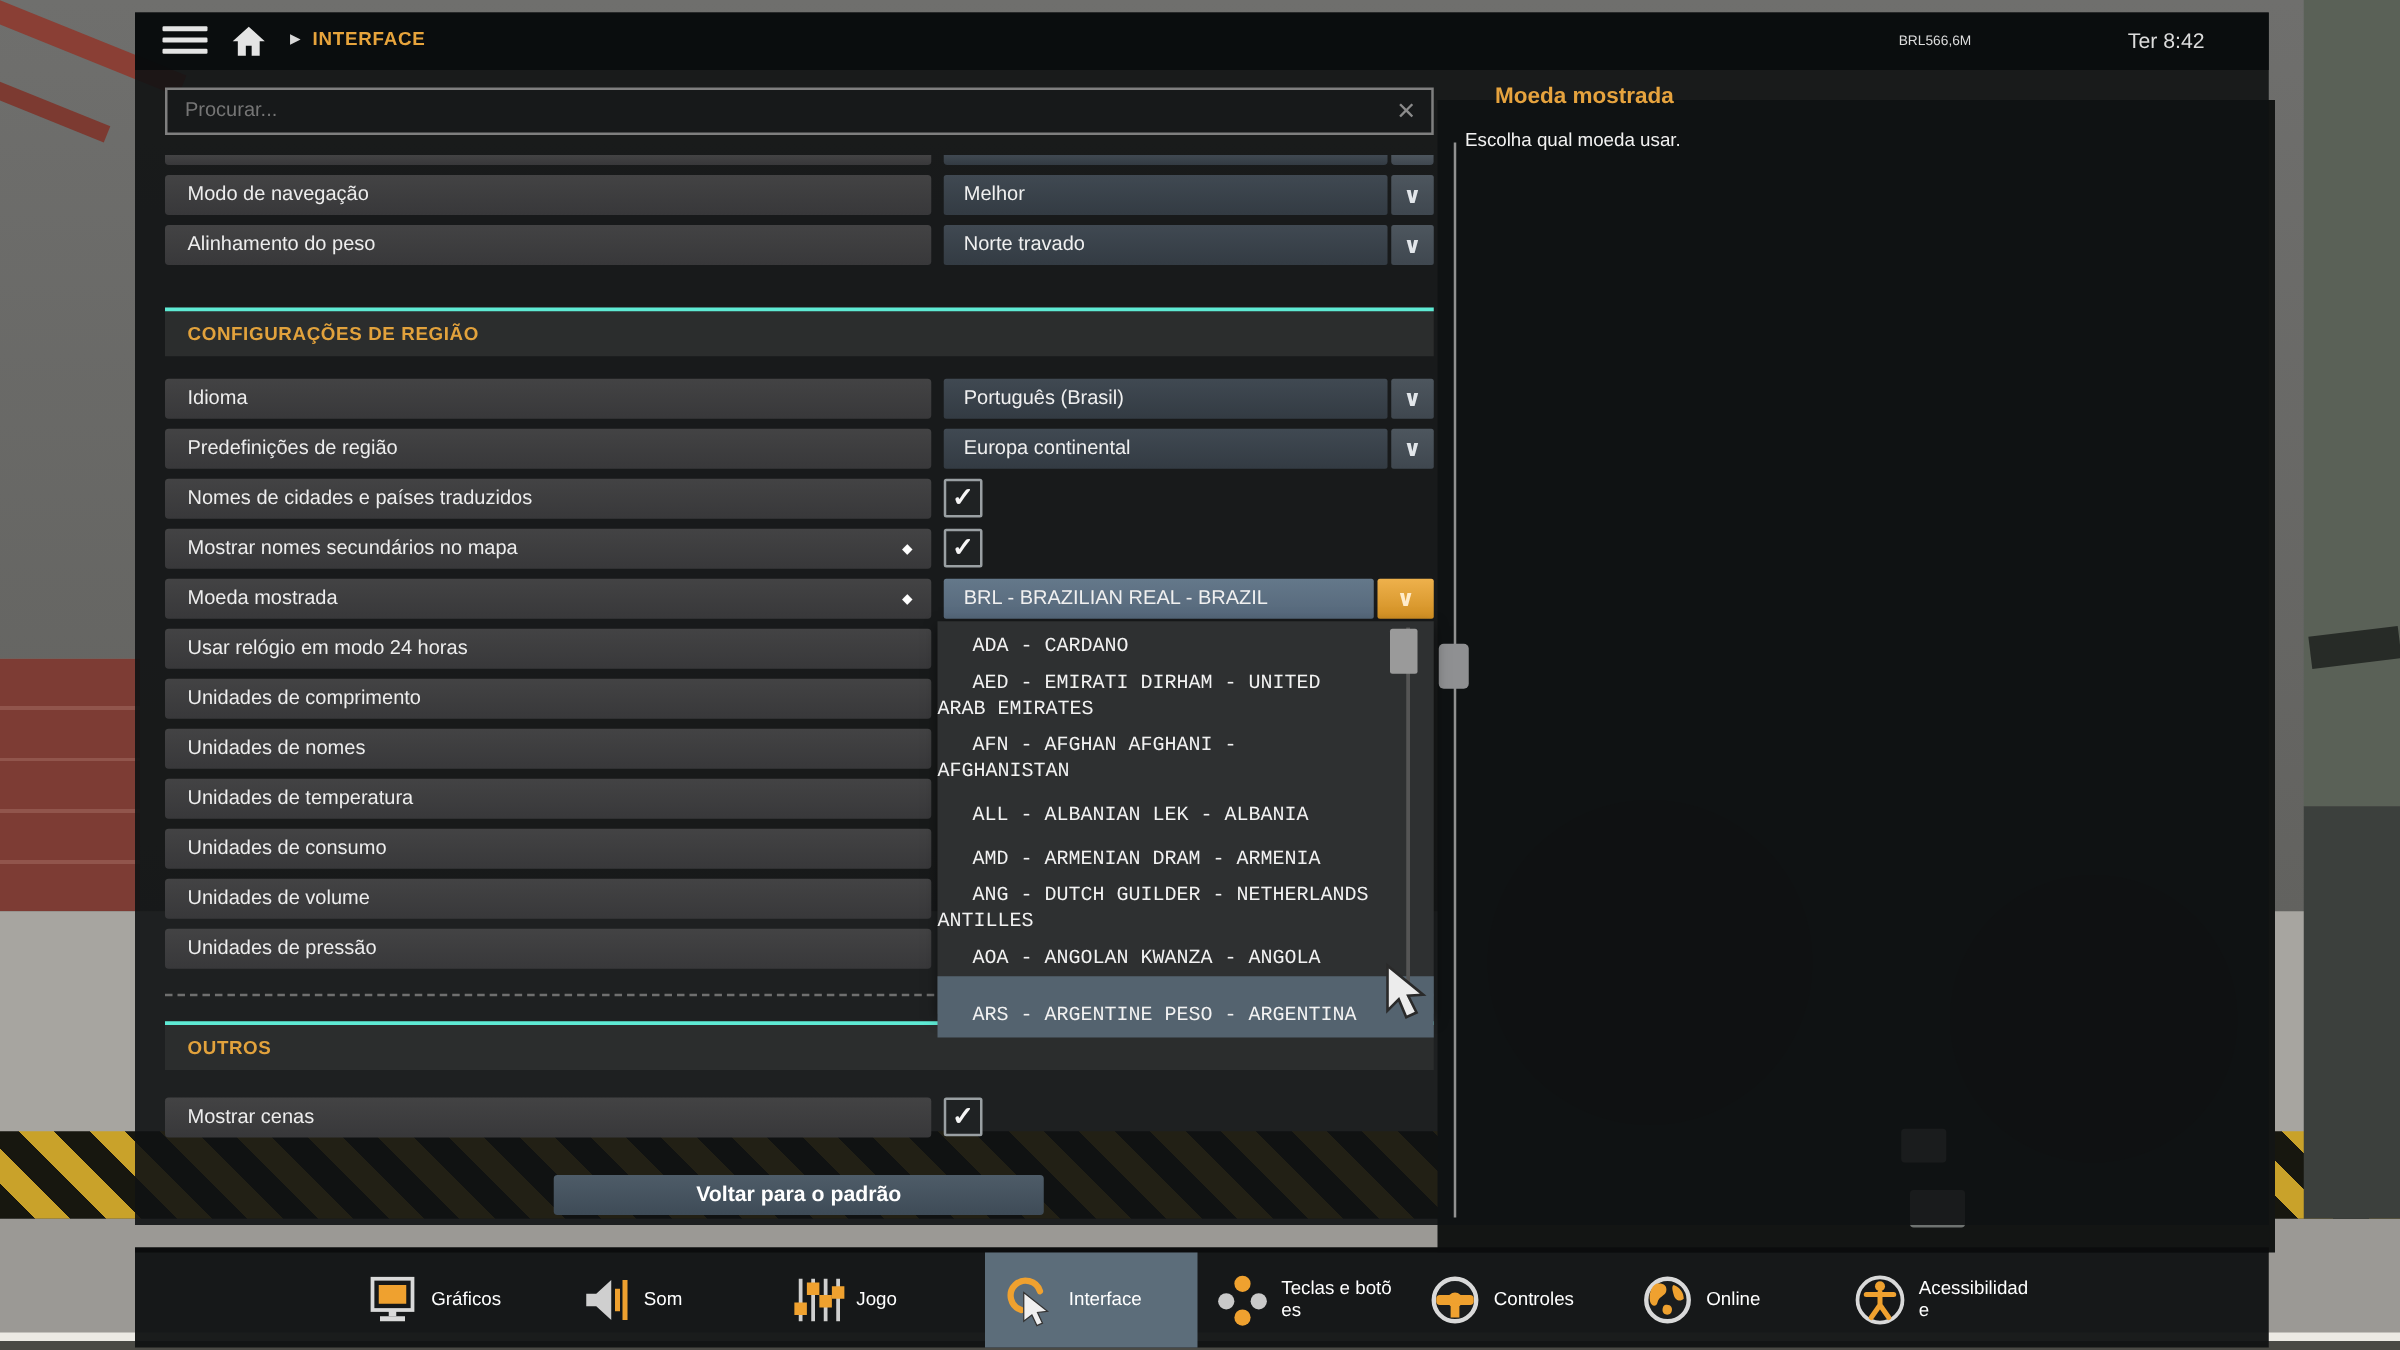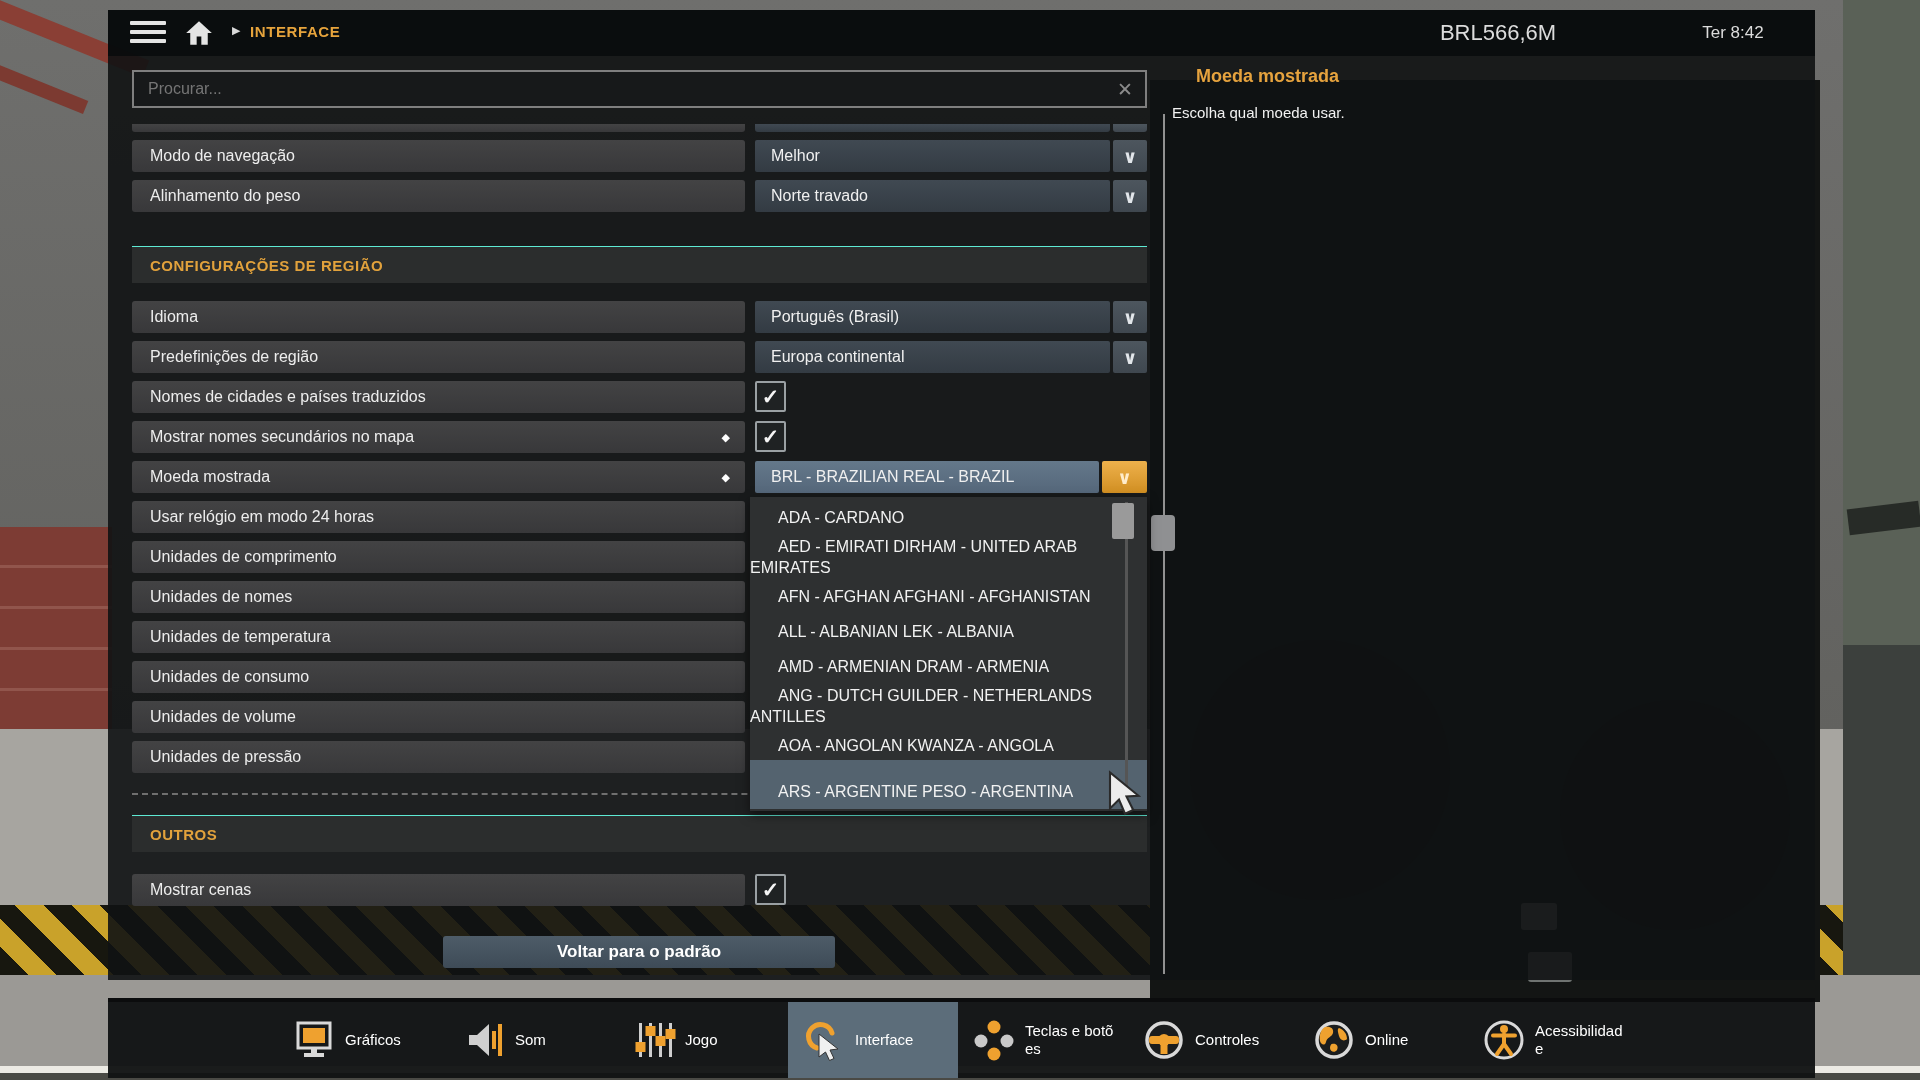--- a/index.html
+++ b/index.html
@@ -30,22 +30,22 @@
   
   #panel{position:absolute;left:108px;top:10px;width:1707px;height:970px;
          background:rgba(16,18,19,0.90);}
   #topbar{position:absolute;left:0;top:0;width:1707px;height:46px;background:rgba(10,12,13,0.93);}
   .burger{position:absolute;left:22px;top:11px;width:36px;height:24px;cursor:pointer;}
   .burger div{height:4px;background:#e4e4e4;border-radius:1px;margin-bottom:5px;}
   .home{position:absolute;left:76px;top:9px;width:30px;height:28px;}
   .crumb-arrow{position:absolute;left:124px;top:14px;color:#d9d9d9;font-size:11px;}
   .crumb{position:absolute;left:142px;top:13px;color:#e7a43c;font-weight:bold;
          font-size:15px;letter-spacing:.6px;}
-  .money{position:absolute;left:1320px;top:0;width:140px;line-height:46px;text-align:center;
-         color:#dcdcdc;font-size:22px;}
+  .money{position:absolute;left:1370px;top:0;width:140px;line-height:46px;text-align:center;
+         color:#dcdcdc;font-size:11px;}
   .time{position:absolute;left:1570px;top:0;width:110px;line-height:46px;text-align:center;
         color:#dcdcdc;font-size:17px;}
   
   .search{position:absolute;left:24px;top:60px;width:1015px;height:38px;box-sizing:border-box;
           background:rgba(23,25,26,0.95);border:2px solid #7f7f7f;display:flex;align-items:center;}
   .search input{flex:1;background:transparent;border:none;outline:none;color:#cscscs;
           color:#c9c9c9;font-size:16px;padding-left:14px;font-family:inherit;}
   .search .clear{width:40px;text-align:center;color:#8b8b8b;font-size:19px;cursor:pointer;}
   
   #content{position:absolute;left:24px;top:114px;width:1015px;display:flex;flex-direction:column;gap:8px;}
@@ -59,35 +59,35 @@
   .value-box{flex:1;background:linear-gradient(#404952,#333b43);border-radius:2px;
         display:flex;align-items:center;padding-left:16px;color:#f0f0f0;font-size:16px;}
   .chev-box{width:34px;background:linear-gradient(#4d565e,#3f474f);border-radius:2px;
         display:flex;align-items:center;justify-content:center;color:#e2e6ea;
         font-size:18px;font-weight:bold;font-family:"DejaVu Sans",sans-serif;cursor:pointer;}
   .row.selected .value-box{background:linear-gradient(#64788a,#55677a);}
   .row.selected .chev-box{width:45px;background:linear-gradient(#eeb14c,#d18f22);color:#ffeccb;}
   .checkbox{width:31px;height:31px;box-sizing:border-box;background:#1f2223;
         border:2px solid #9aa0a3;border-radius:2px;display:flex;align-items:center;
         justify-content:center;color:#f5f5f5;font-size:21px;font-weight:bold;cursor:pointer;}
-  .section-header{height:36px;background:#2b2d2d;border-top:1px solid #5eead4;
+  .section-header{height:36px;background:#2b2d2d;border-top:3px solid #5eead4;
         display:flex;align-items:center;padding-left:18px;color:#e2a23c;
         font-size:15px;font-weight:bold;letter-spacing:.5px;}
   .sh-region{margin-top:26px;margin-bottom:10px;}
   .sh-other{margin-top:12px;margin-bottom:14px;}
   .dash-sep{border-top:2px dashed #6f6f6f;height:0;margin-top:12px;}
   .sliver{height:8px;overflow:hidden;align-items:flex-end;}
   .sliver .row-label,.sliver .value-box,.sliver .chev-box{height:8px;border-radius:0 0 3px 3px;}
   .reset-btn{width:392px;height:32px;margin-left:311px;margin-top:22px;border-radius:3px;
         background:linear-gradient(#4e5c68,#3e4b57);color:#fff;font-weight:bold;font-size:17px;
         display:flex;align-items:center;justify-content:center;cursor:pointer;}
   
   #currency-list{position:absolute;left:642px;top:487px;width:397px;height:314px;
         background:#2e3031;box-shadow:0 4px 10px rgba(0,0,0,.5);padding-top:6px;
-        box-sizing:border-box;z-index:5;}
+        box-sizing:border-box;z-index:5;font-family:Liberation Mono, monospace;}
   .cur-item{color:#f2f2f2;font-size:16px;line-height:21px;text-indent:28px;
         padding:4px 44px 4px 0;cursor:pointer;}
   .cur-item.pad{margin-bottom:6px;}
   .cur-item.hovered{background:#54636f;padding-top:21px;padding-bottom:7px;}
   .list-track{position:absolute;left:1017px;top:492px;width:3px;height:304px;background:#555;z-index:6;}
   .list-thumb{position:absolute;left:1004px;top:493px;width:22px;height:36px;background:#9a9a9a;
         border-radius:2px;z-index:7;cursor:pointer;}
   
   .page-track{position:absolute;left:1055px;top:104px;width:2px;height:860px;background:#a8a8a8;opacity:.85;}
   .page-thumb{position:absolute;left:1043px;top:505px;width:24px;height:36px;background:#8f9092;

